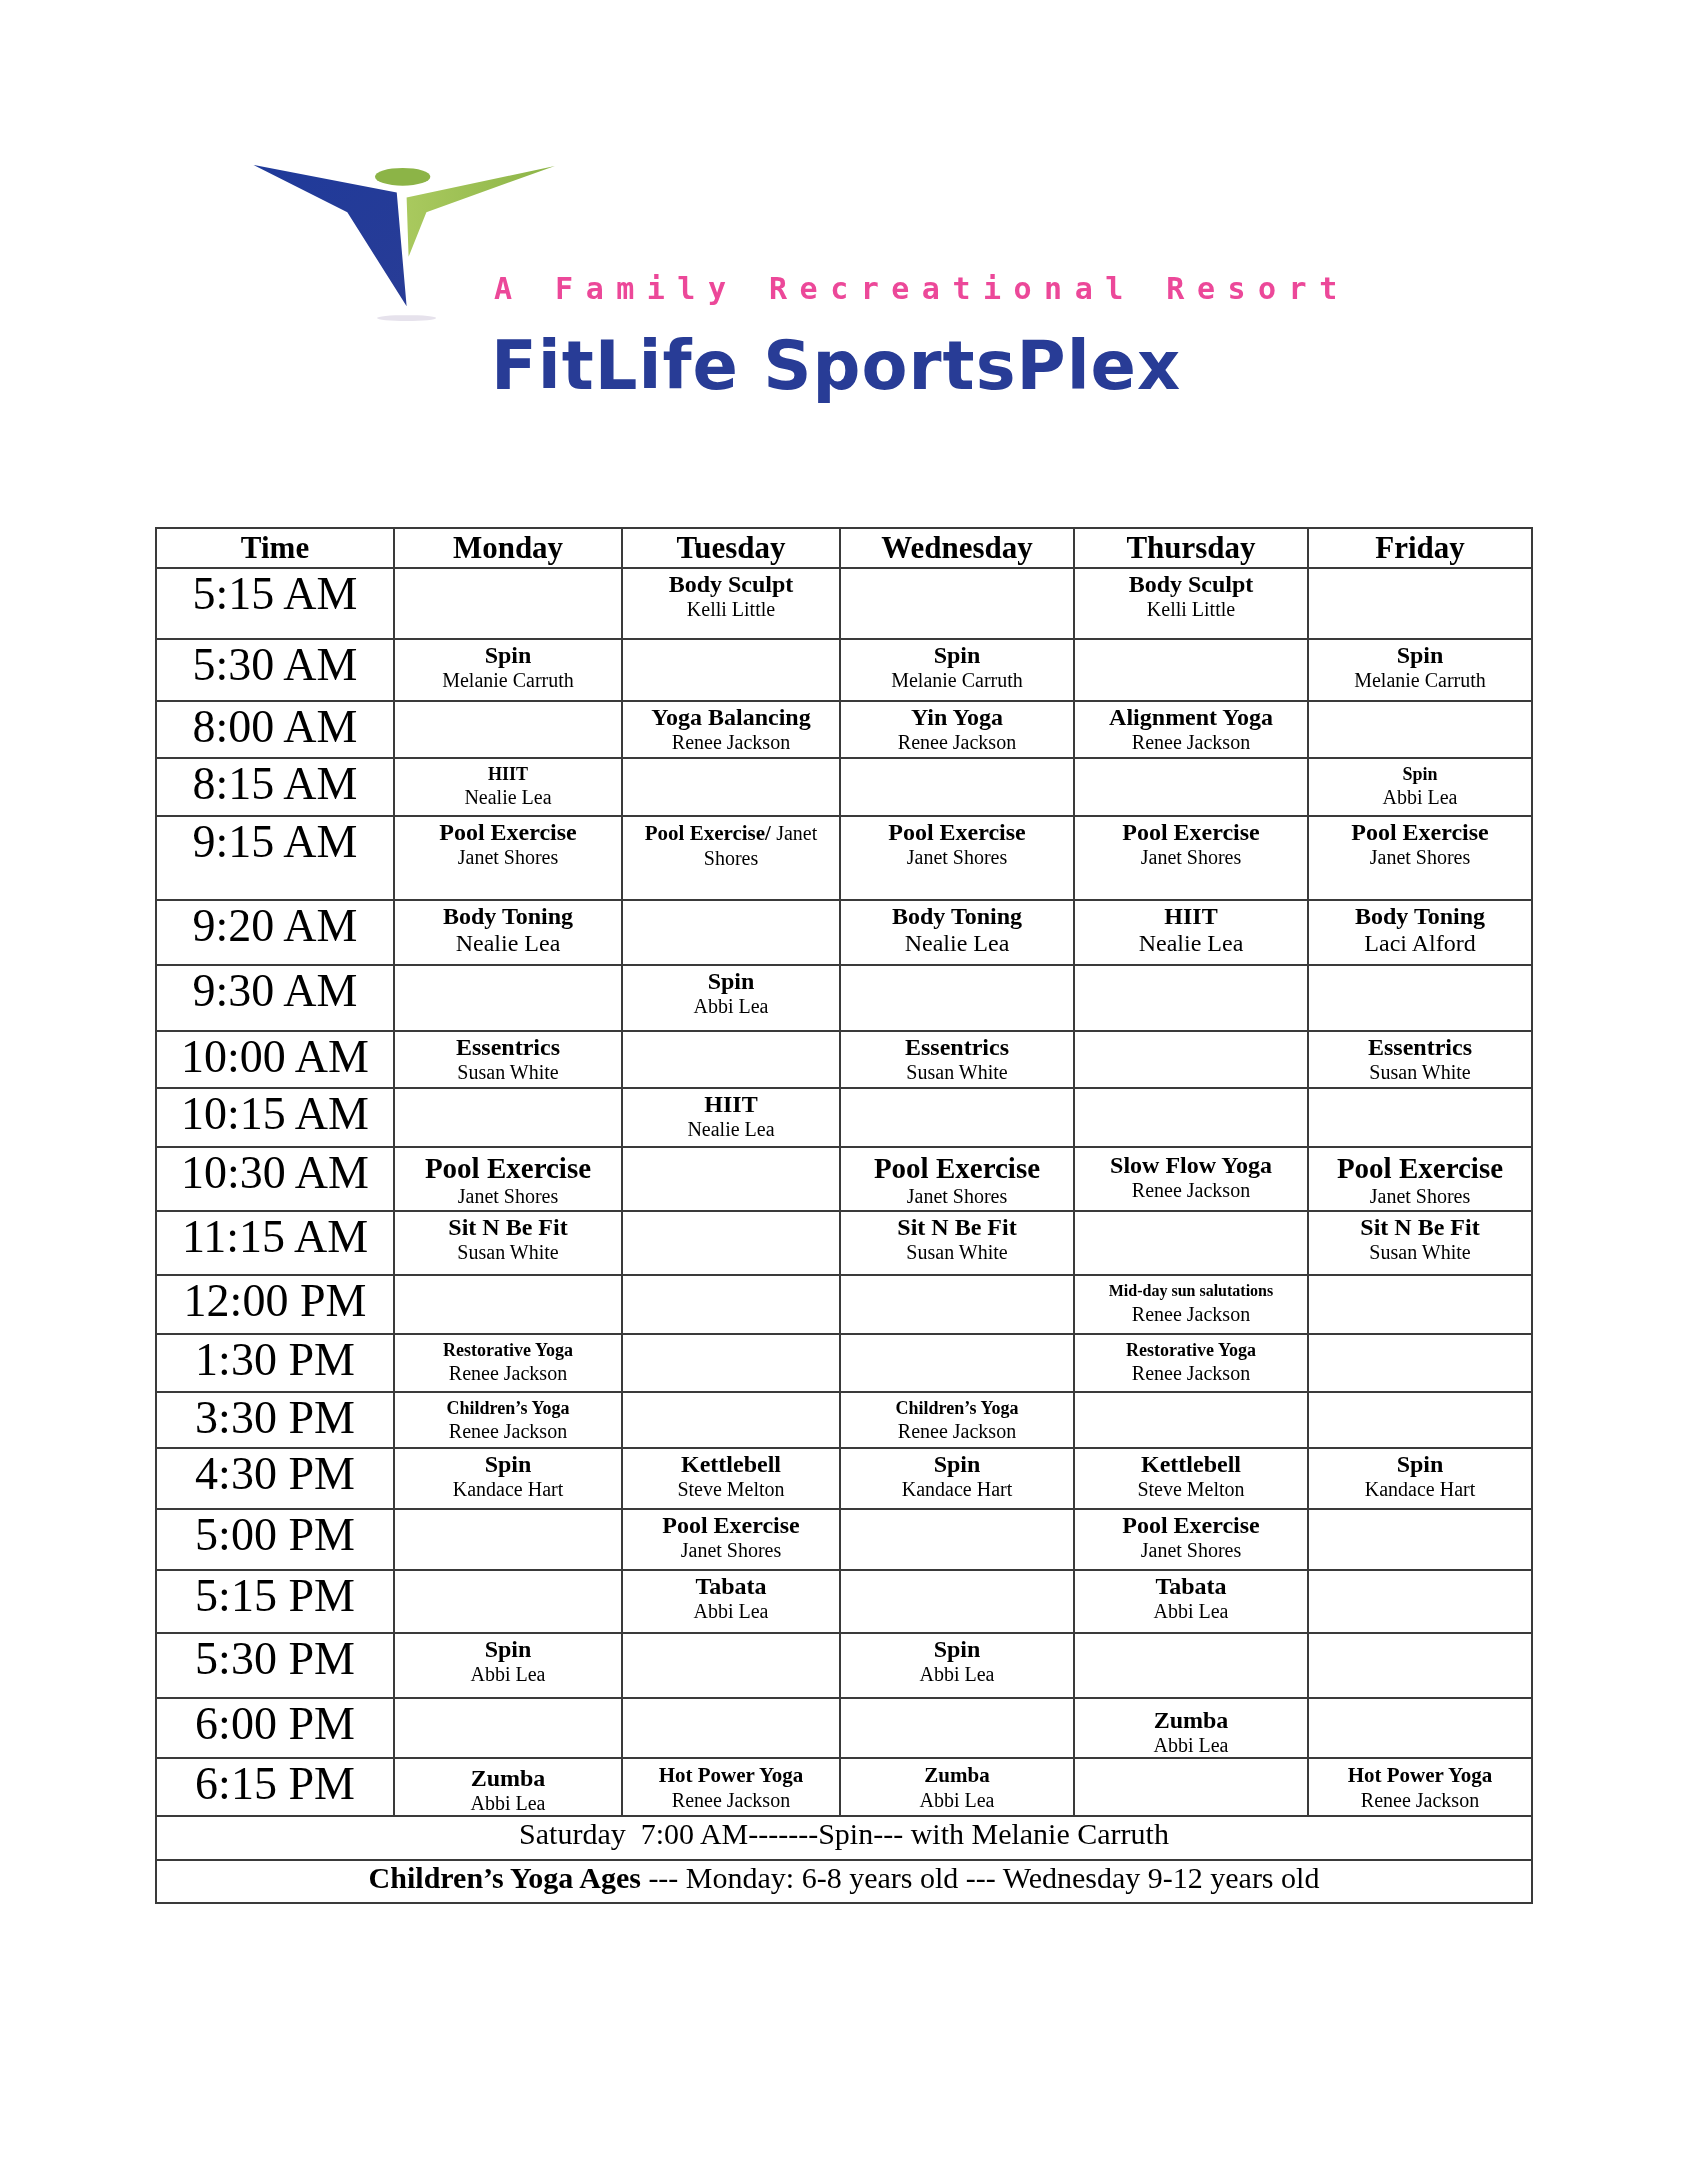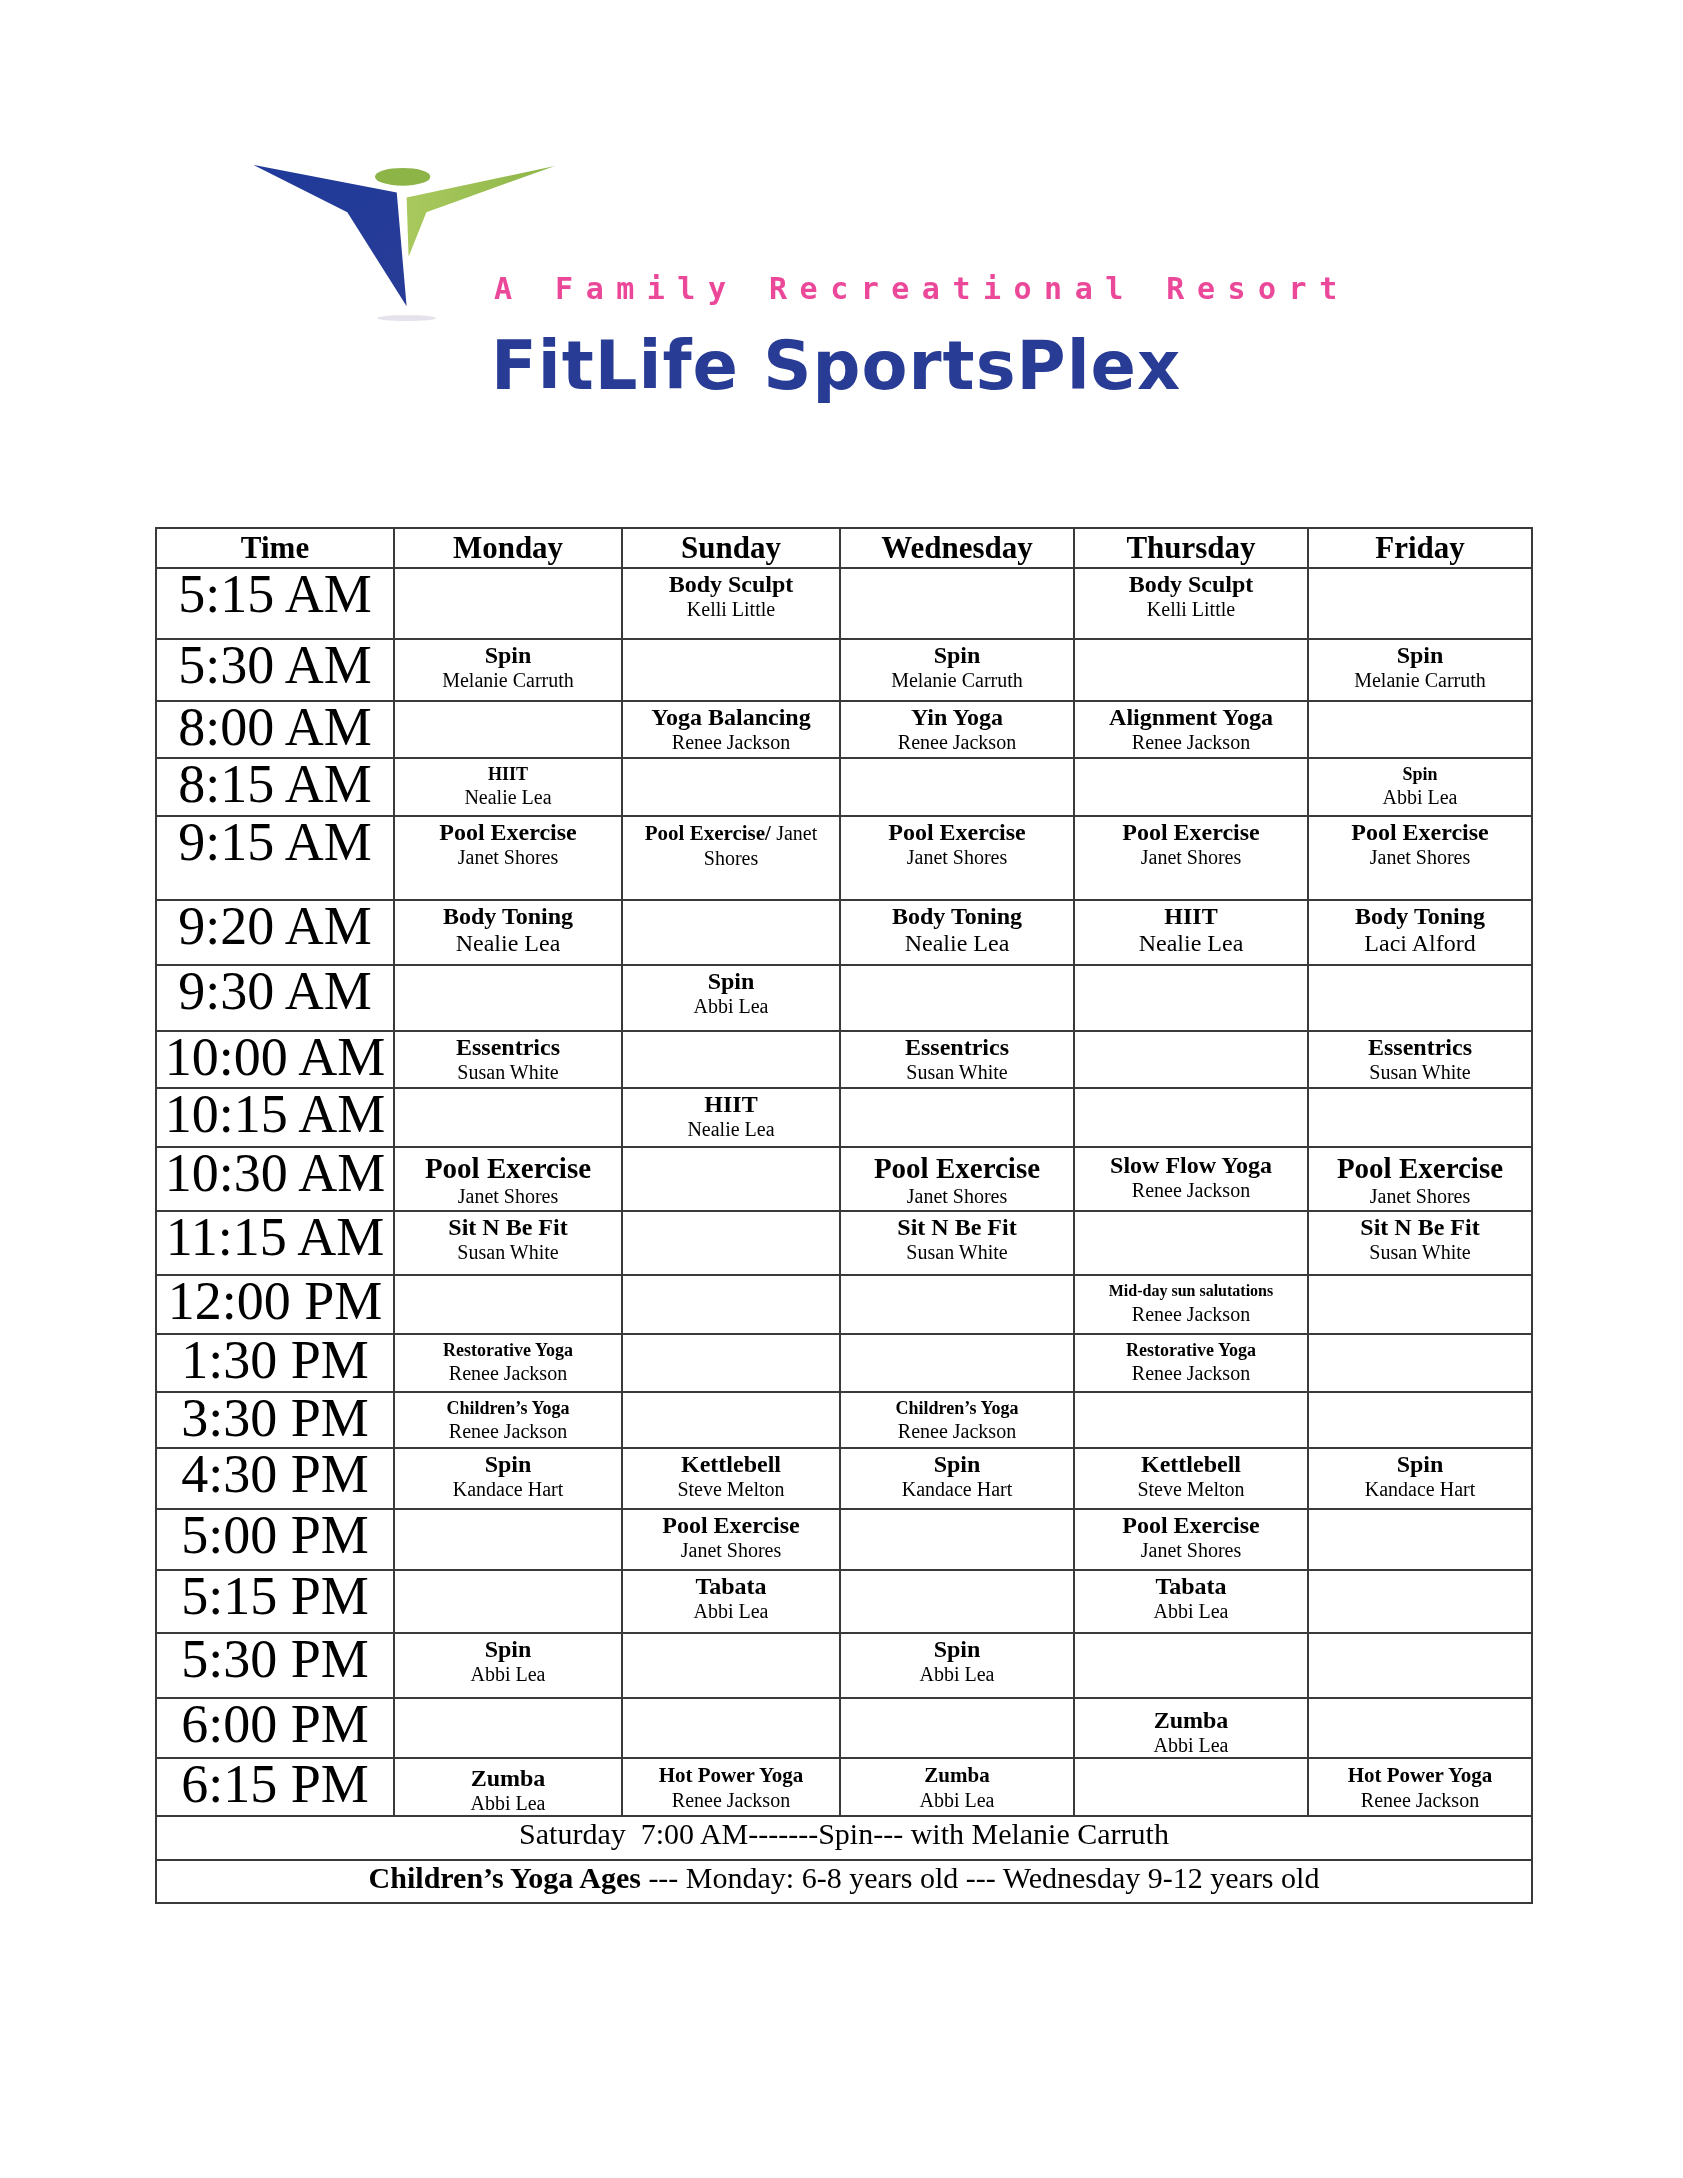--- a/index.html
+++ b/index.html
@@ -4,21 +4,21 @@
 <style>
   html, body { margin:0; padding:0; background:#ffffff; }
   body { width:1683px; height:2178px; position:relative; overflow:hidden; font-family:"Liberation Serif", "DejaVu Serif", serif; color:#000; }
   .logo { position:absolute; left:248px; top:158px; width:1168px; height:158px; }
   .logo svg { position:absolute; left:0; top:0; }
   .brand-title { position:absolute; left:243px; top:175px; font-family:"DejaVu Sans", "Liberation Sans", sans-serif; font-weight:bold; font-size:67px; letter-spacing:1px; color:#283c96; white-space:nowrap; line-height:1; }
   .brand-tagline { position:absolute; left:246px; top:111px; font-family:"DejaVu Sans Mono", "Liberation Mono", monospace; font-weight:bold; font-size:30px; letter-spacing:12.5px; color:#ec4899; white-space:nowrap; line-height:1; }
   table.schedule { position:absolute; left:155px; top:527px; width:1374px; border-collapse:collapse; table-layout:fixed; }
   table.schedule td, table.schedule th { border:2px solid #3a3a3a; padding:0; text-align:center; vertical-align:top; overflow:hidden; }
   th { font-weight:bold; font-size:31px; line-height:38px; }
-  td.time { font-size:54px; line-height:50px; vertical-align:middle; }
+  td.time { font-size:46px; line-height:50px; vertical-align:middle; }
   .cls { display:block; font-weight:bold; font-size:24px; line-height:26px; padding-top:2px; }
   .cls.lg { font-size:29px; line-height:32px; padding-top:4px; }
   .cls.sm { font-size:18px; line-height:22px; padding-top:4px; }
   .cls.md { font-size:21px; line-height:25px; padding-top:4px; }
   .ins { display:block; font-size:20px; line-height:24px; }
   .ins.lg { font-size:24px; line-height:28px; }
   .ins.inline { display:inline; font-weight:normal; }
   td.footer { text-align:left; vertical-align:middle; padding-left:12px; font-size:30px; }
   td.footer b { font-weight:bold; }
 </style>
@@ -52,21 +52,21 @@
       <col style="width:228px">
       <col style="width:218px">
       <col style="width:234px">
       <col style="width:234px">
       <col style="width:224px">
   </colgroup>
   <thead>
     <tr style="height:40px">
       <th>Time</th>
       <th>Monday</th>
-      <th>Sunday</th>
+      <th>Tuesday</th>
       <th>Wednesday</th>
       <th>Thursday</th>
       <th>Friday</th>
     </tr>
   </thead>
   <tbody>
 
     <tr style="height:71px">
       <td class="time">5:15 AM</td>
       <td></td>

